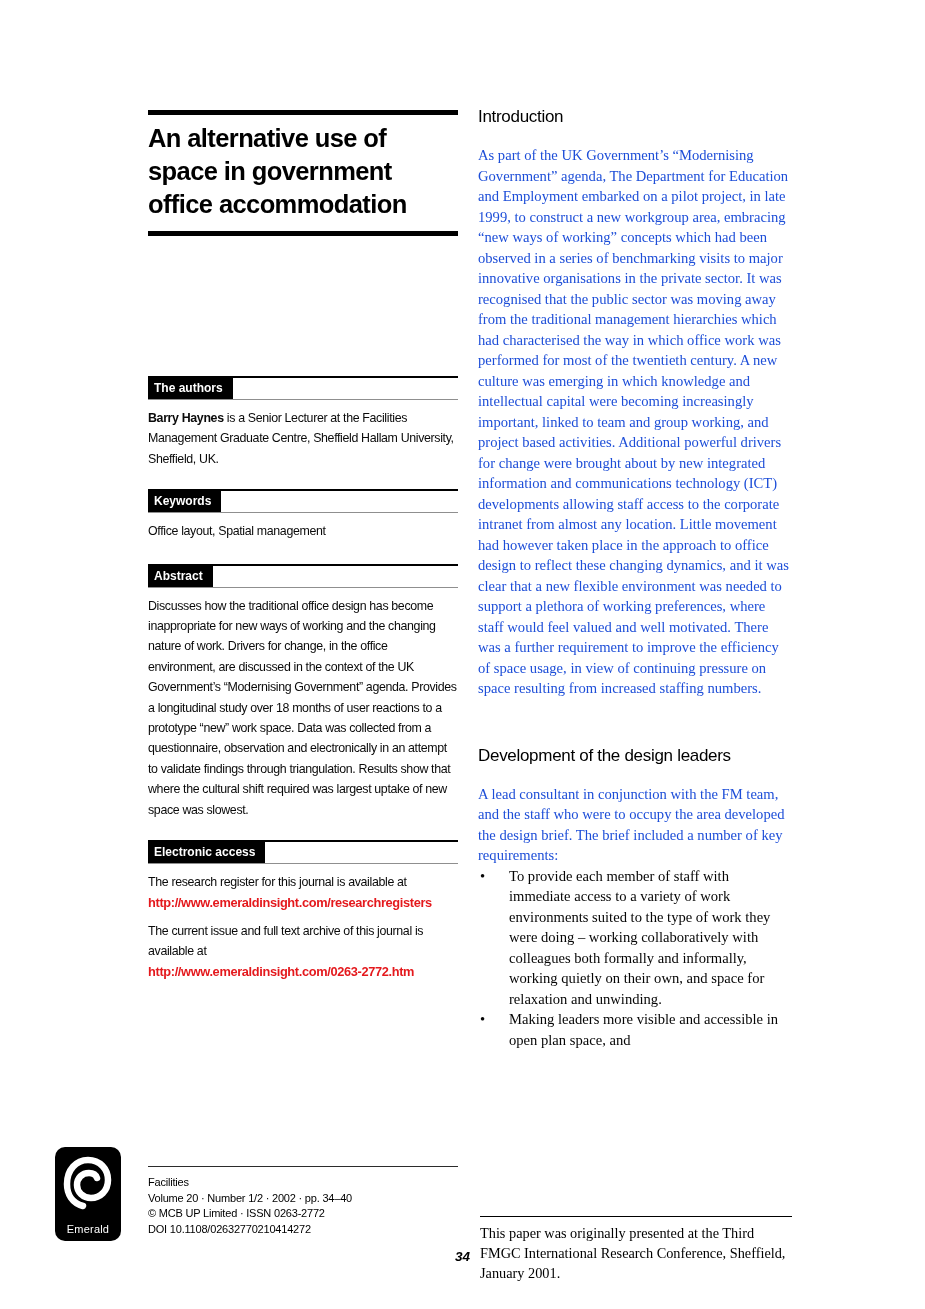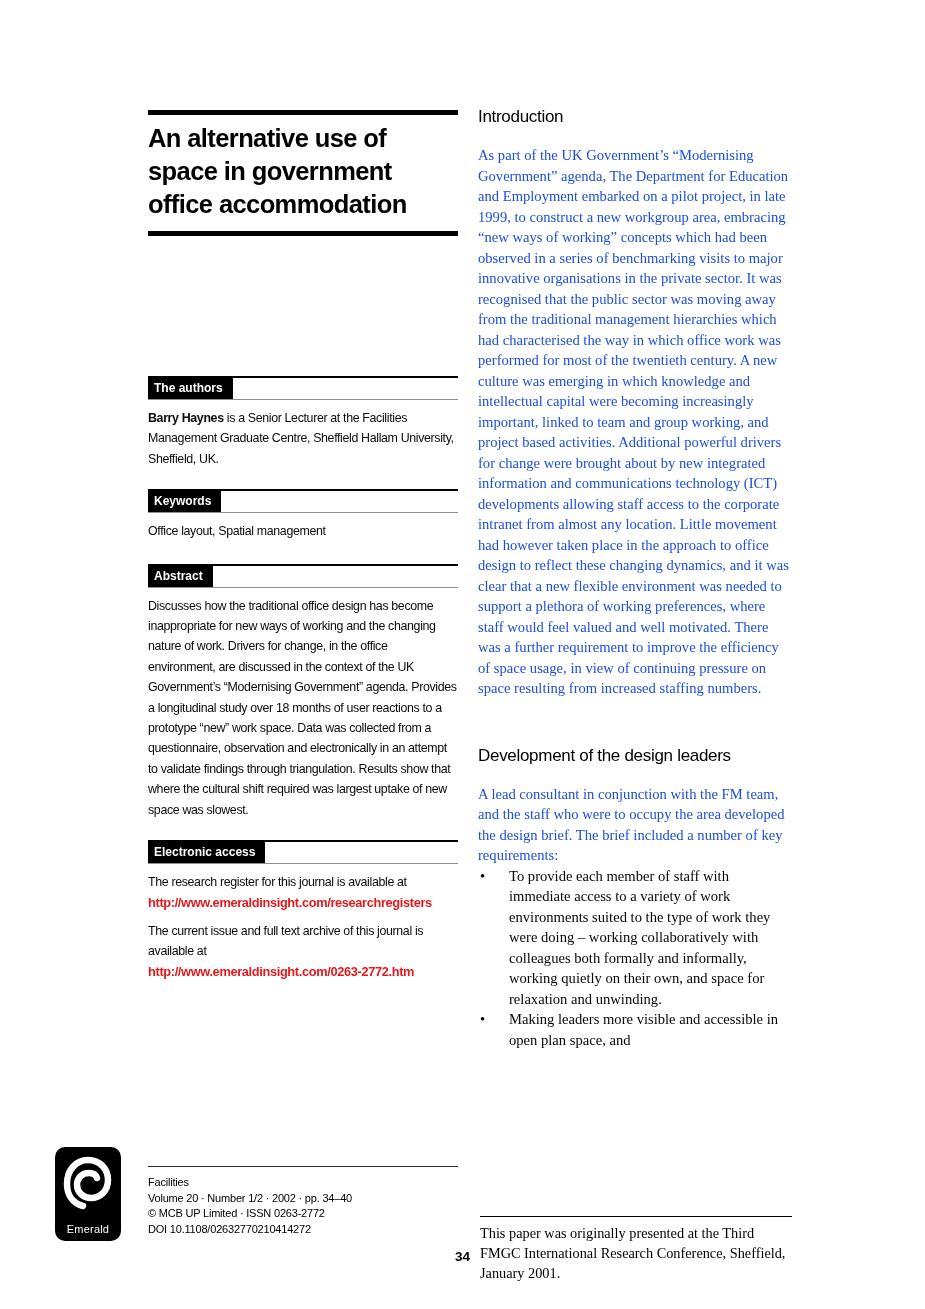--- a/index.html
+++ b/index.html
@@ -48,21 +48,21 @@
   .bullet-row { display:flex; font-family:"Liberation Serif",serif;
                 font-size:14.6px; line-height:20.5px; color:#050505; }
   .bullet-dot { flex:none; width:29px; padding-left:2px; }
   .bullet-text { flex:1; }
 
   .footnote { position:absolute; left:480px; top:1180px; width:312px;
               border-top:1.5px solid #000; padding-top:7px;
               font-family:"Liberation Serif",serif; font-size:14.3px; line-height:19.8px;margin-top:36px; }
 
   .page-number { position:absolute; top:1249px; left:0; width:925px; text-align:center;
-                 font-weight:bold; font-size:13.5px; }
+                 font-weight:bold; font-size:13.5px;font-style:italic; }
 
   
   .logo { position:absolute; left:55px; top:1147px; width:66px; height:94px;
           background:#000; border-radius:10px; box-sizing:border-box;
           display:flex; flex-direction:column; align-items:center; justify-content:flex-end;
           padding-bottom:6px; }
   .logo-spiral { position:absolute; top:7px; left:50%; transform:translateX(-50%); }
   .logo-text { color:#fff; font-size:11px; line-height:1; letter-spacing:0.2px; }
 </style>
 </head>

